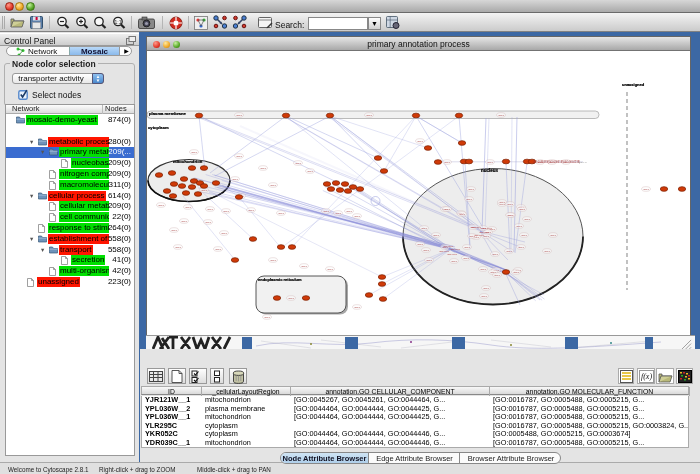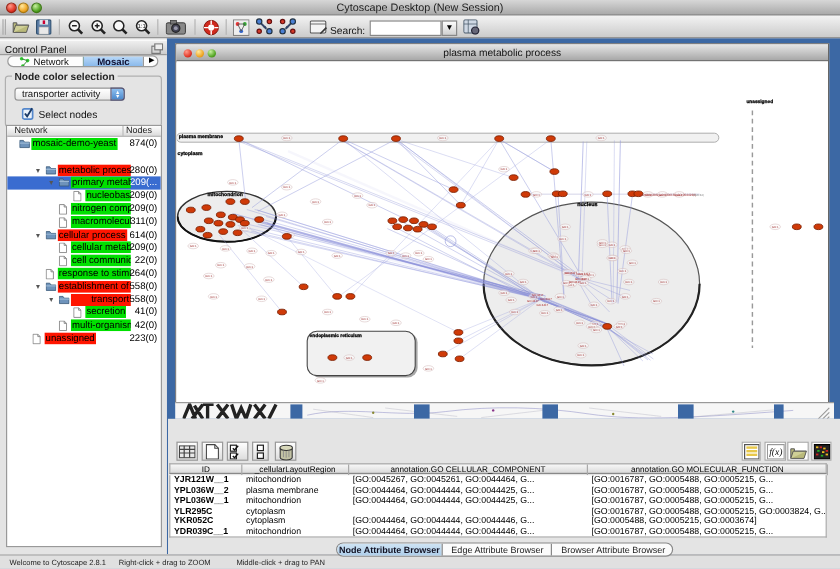--- a/index.html
+++ b/index.html
@@ -6,21 +6,20 @@
   font-family:"Liberation Sans", sans-serif; background:#e6e6e6; }
 .abs { position:absolute; }
 .tl { width:9px; height:9px; border-radius:50%; position:absolute; top:2px; }
 .icon { display:inline-block; vertical-align:middle; }
 </style></head><body>
 
 <div class="abs" style="left:0;top:0;width:700px;height:13px;background:linear-gradient(#d7d7d7,#a9a9a9);border-bottom:1px solid #6a6a6a">
   <div class="tl" style="left:4.5px;background:radial-gradient(circle at 35% 30%,#ff9a8a,#e33a2a 60%,#aa1408);border:0.5px solid #992215"></div>
   <div class="tl" style="left:15px;background:radial-gradient(circle at 35% 30%,#ffe9a0,#f0a827 60%,#c07c08);border:0.5px solid #a8770e"></div>
   <div class="tl" style="left:26px;background:radial-gradient(circle at 35% 30%,#c8f0a0,#57a828 60%,#2f7008);border:0.5px solid #3e7a14"></div>
-  <div class="abs" style="left:0;right:0;top:1px;text-align:center;font-size:9px;color:#222">Cytoscape Desktop (New Session)</div>
 </div>
 
 <div class="abs" style="left:0;top:13px;width:700px;height:19px;background:linear-gradient(#f3f3f3,#cbcbcb);border-bottom:1px solid #828282">
   <div class="abs" style="left:2px;top:3px;width:1px;height:13px;background:#aaa;box-shadow:2px 0 0 #aaa"></div>
   <span class="icon abs" style="left:10px;top:3px">
       <svg width="15" height="13" viewBox="0 0 15 13">
         <path d="M1 3 L1 11 L12 11 L14 5 L4 5 L4 3 L1 3 Z" fill="#b9b97a" stroke="#555" stroke-width="0.8"></path>
         <path d="M1 11 L3 5 L14 5" fill="#cfcf96" stroke="#555" stroke-width="0.8"></path>
       </svg>
     </span>
@@ -295,21 +294,21 @@
           <span style="position:absolute;right:3px;top:0.5px;font-size:8px;line-height:10px;color:#000">558(0)</span>
         </div>
         <div style="position:absolute;left:0;top:129.6px;width:128px;height:10.8px;white-space:nowrap">
           <span style="position:absolute;left:35px;top:1.5px;font-size:6.5px;color:#555">▾</span>
           <span style="position:absolute;left:43px;top:1.5px">
             <svg width="9" height="8" viewBox="0 0 9 8">
               <path d="M0.5 2 L0.5 7 L8.5 7 L8.5 2.5 L4.5 2.5 L3.5 1 L0.5 1 Z" fill="#6e93bb" stroke="#3a5a7a" stroke-width="0.7"></path>
               <path d="M0.5 3.2 L8.5 3.2" stroke="#9ab7d4" stroke-width="1"></path>
             </svg>
           </span>
-          <div style="position:absolute;left:53px;top:0.5px;width:50px;height:10px;overflow:hidden;font-size:8px;line-height:10px"><span style="background:#ff1500;color:#000;padding:0 17px;display:inline-block;height:10px;vertical-align:top">transport</span></div>
+          <div style="position:absolute;left:53px;top:0.5px;width:50px;height:10px;overflow:hidden;font-size:8px;line-height:10px"><span style="background:#ff1500;color:#000;padding:0 1px;display:inline-block;height:10px;vertical-align:top">transport</span></div>
           <span style="position:absolute;right:3px;top:0.5px;font-size:8px;line-height:10px;color:#000">558(0)</span>
         </div>
         <div style="position:absolute;left:0;top:140.4px;width:128px;height:10.8px;white-space:nowrap">
           <span style="position:absolute;left:55px;top:1.5px">
             <svg width="7" height="9" viewBox="0 0 7 9">
               <path d="M0.5 0.5 L4.5 0.5 L6.5 2.5 L6.5 8.5 L0.5 8.5 Z" fill="#fff" stroke="#888" stroke-width="0.8"></path>
               <path d="M4.5 0.5 L4.5 2.5 L6.5 2.5" fill="none" stroke="#888" stroke-width="0.8"></path>
             </svg>
           </span>
           <div style="position:absolute;left:65px;top:0.5px;width:38px;height:10px;overflow:hidden;font-size:8px;line-height:10px"><span style="background:#00e000;color:#000;padding:0 1px;display:inline-block;height:10px;vertical-align:top">secretion</span></div>
@@ -337,21 +336,21 @@
         </div>
     </div>
   </div>
 </div>
 
 <div class="abs" style="left:146px;top:36px;width:545px;height:301px;background:#fff;border:1px solid #666">
   <div class="abs" style="left:0;top:0;width:543px;height:14px;background:linear-gradient(#e6e6e6,#a8a8a8);border-bottom:1px solid #737373">
     <div class="tl" style="left:5.5px;top:3.5px;width:7px;height:7px;background:radial-gradient(circle at 35% 30%,#ff9a8a,#e33a2a 60%,#aa1408)"></div>
     <div class="tl" style="left:15.5px;top:3.5px;width:7px;height:7px;background:radial-gradient(circle at 35% 30%,#ffe9a0,#f0a827 60%,#c07c08)"></div>
     <div class="tl" style="left:25.5px;top:3.5px;width:7px;height:7px;background:radial-gradient(circle at 35% 30%,#c8f0a0,#57a828 60%,#2f7008)"></div>
-    <div class="abs" style="left:0;right:0;top:2px;text-align:center;font-size:8.5px;color:#111">plasma metabolic process</div>
+    <div class="abs" style="left:0;right:0;top:2px;text-align:center;font-size:8.5px;color:#111">primary annotation process</div>
   </div>
   <div class="abs" style="left:0;top:15px;width:543px;height:285px;background:#fff;overflow:hidden">
     <svg width="544" height="285" viewBox="0 0 544 285" style="position:absolute;left:0;top:0">
         <rect x="0" y="59" width="452" height="7.5" rx="3.7" fill="#f1f1f1" stroke="#aaa" stroke-width="0.8"></rect>
         <ellipse cx="42" cy="128.5" rx="41" ry="21" fill="#ededed" stroke="#333" stroke-width="1.2"></ellipse>
         <path d="M 1,128.5 a 41 21 0 0 0 82 0" fill="none" stroke="#111" stroke-width="1.6"></path>
         <ellipse cx="346" cy="184.5" rx="90" ry="68" fill="#ededed" stroke="#555" stroke-width="1"></ellipse>
         <path d="M 256,184.5 a 90 68 0 0 0 180 0" fill="none" stroke="#222" stroke-width="1.8"></path>
         <rect x="111" y="225.5" width="90" height="37" rx="8" fill="#a8a8a8"></rect>
         <rect x="109" y="224" width="90" height="37" rx="8" fill="#f1f1f1" stroke="#444" stroke-width="0.9"></rect>

